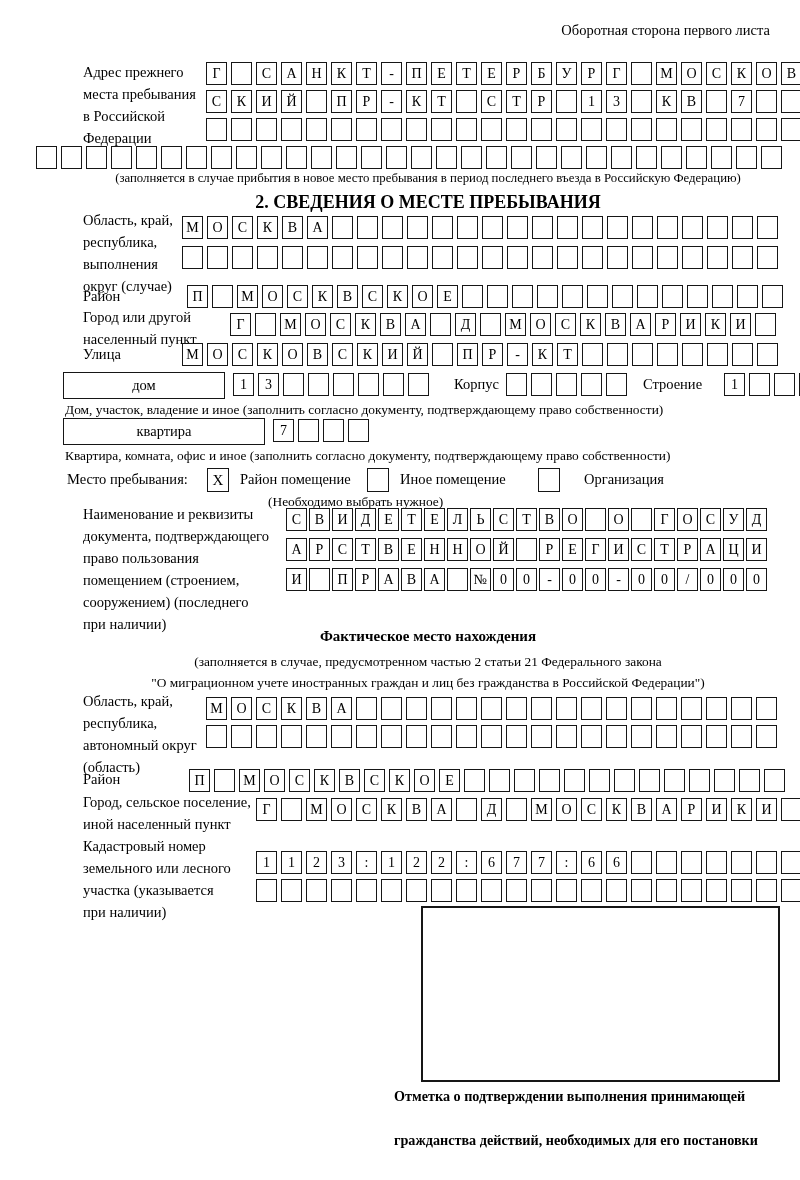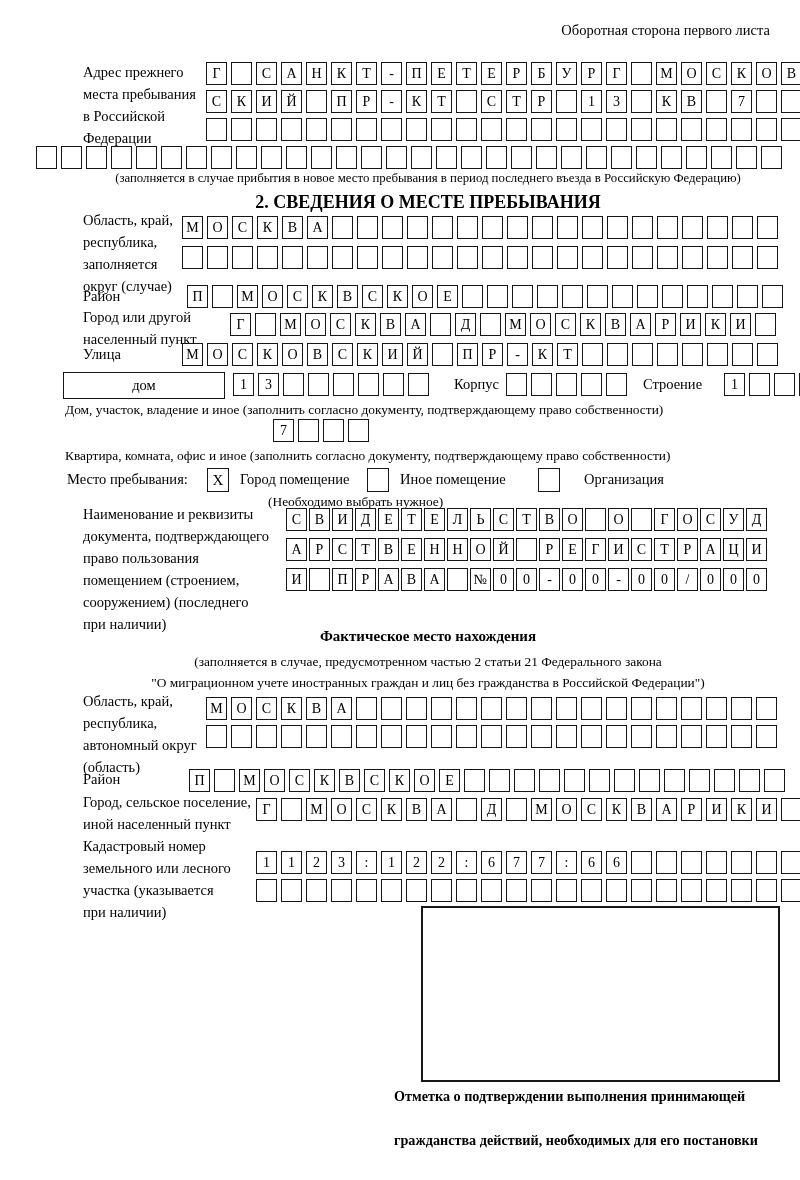--- a/index.html
+++ b/index.html
@@ -144,21 +144,21 @@
       <span class="cell"></span>
       <span class="cell"></span>
     </div>
 
   <div class="abs note center" style="top:171px">(заполняется в случае прибытия в новое место пребывания в период последнего въезда в Российскую Федерацию)</div>
 
   <div class="abs center bold" style="top:192px;font-size:18px">2. СВЕДЕНИЯ О МЕСТЕ ПРЕБЫВАНИЯ</div>
 
   <div class="abs lbl" style="left:55px;top:212px">Область, край,</div>
   <div class="abs lbl" style="left:55px;top:234px">республика,</div>
-  <div class="abs lbl" style="left:55px;top:256px">заполняется</div>
+  <div class="abs lbl" style="left:55px;top:256px">выполнения</div>
   <div class="abs lbl" style="left:55px;top:278px">округ (случае)</div>
   <div class="grid" style="left:154px;top:216px">
       <span class="cell">М</span>
       <span class="cell">О</span>
       <span class="cell">С</span>
       <span class="cell">К</span>
       <span class="cell">В</span>
       <span class="cell">А</span>
       <span class="cell"></span>
       <span class="cell"></span>
@@ -311,32 +311,33 @@
   <div class="abs lbl" style="left:615px;top:376px">Строение</div>
   <div class="grid" style="left:696px;top:373px">
       <span class="cell">1</span>
       <span class="cell"></span>
       <span class="cell"></span>
       <span class="cell"></span>
     </div>
 
   <div class="abs note" style="left:37px;top:402px;font-size:13.4px">Дом, участок, владение и иное (заполнить согласно документу, подтверждающему право собственности)</div>
 
+  <div class="labelbox" style="left:35px;top:418px;width:200px;height:25px;line-height:25px">квартира</div>
   <div class="grid" style="left:245px;top:419px">
       <span class="cell">7</span>
       <span class="cell"></span>
       <span class="cell"></span>
       <span class="cell"></span>
     </div>
 
   <div class="abs note" style="left:37px;top:448px;font-size:13.4px">Квартира, комната, офис и иное (заполнить согласно документу, подтверждающему право собственности)</div>
 
   <div class="abs lbl" style="left:39px;top:471px">Место пребывания:</div>
   <div class="cb" style="left:179px;top:468px">X</div>
-  <div class="abs lbl" style="left:212px;top:471px">Город помещение</div>
+  <div class="abs lbl" style="left:212px;top:471px">Район помещение</div>
   <div class="cb" style="left:339px;top:468px"></div>
   <div class="abs lbl" style="left:372px;top:471px">Иное помещение</div>
   <div class="cb" style="left:510px;top:468px"></div>
   <div class="abs lbl" style="left:556px;top:471px">Организация</div>
   <div class="abs note" style="left:240px;top:494px;font-size:13.4px">(Необходимо выбрать нужное)</div>
 
   <div class="abs lbl" style="left:55px;top:506px">Наименование и реквизиты</div>
   <div class="abs lbl" style="left:55px;top:528px">документа, подтверждающего</div>
   <div class="abs lbl" style="left:55px;top:550px">право пользования</div>
   <div class="abs lbl" style="left:55px;top:572px">помещением (строением,</div>

